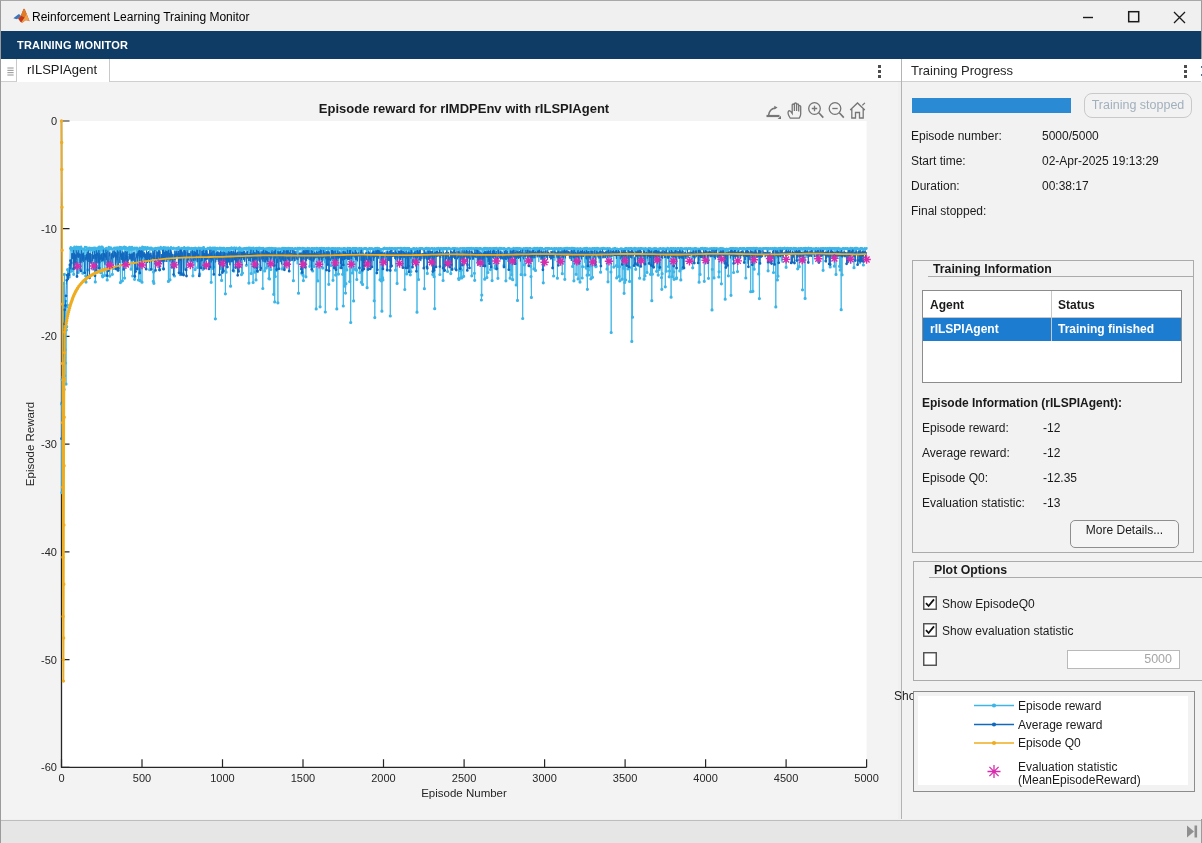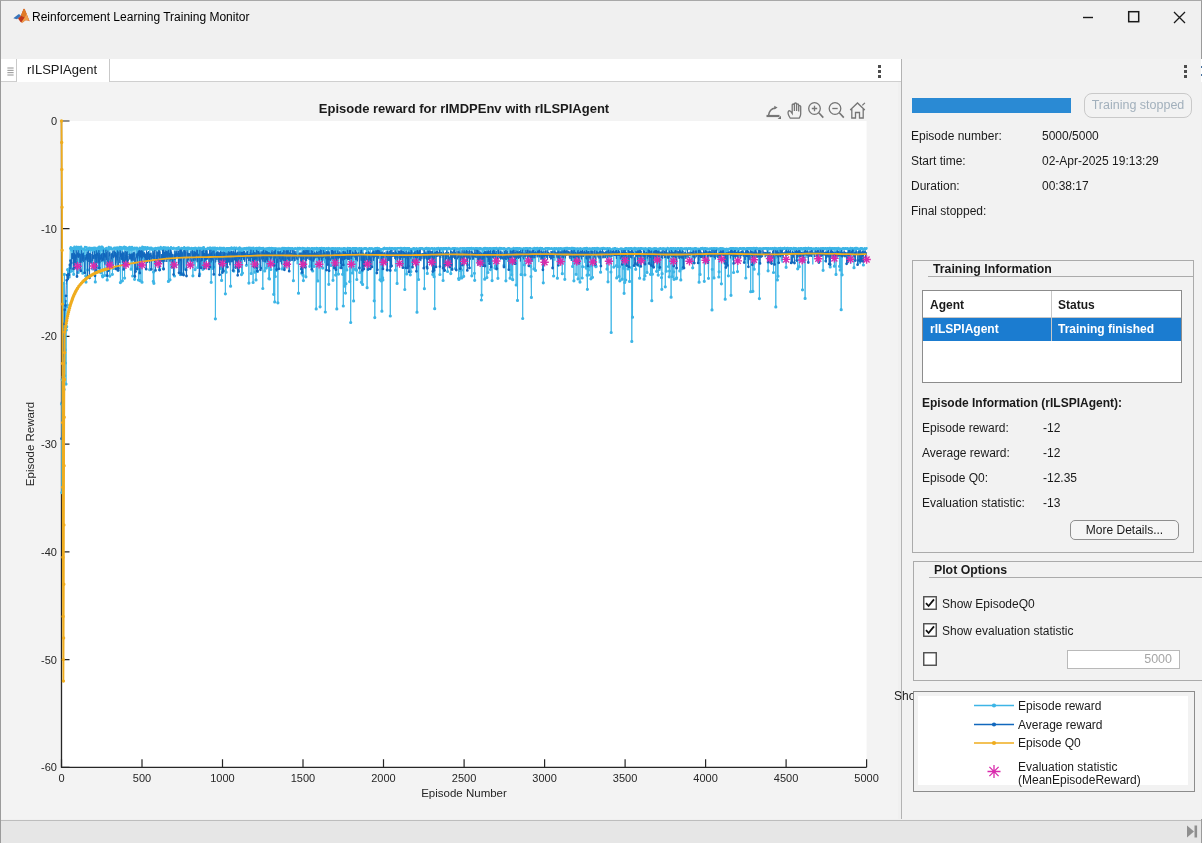--- a/index.html
+++ b/index.html
@@ -25,40 +25,43 @@
 .lbl{position:absolute;font-size:12px;color:#1a1a1a;white-space:nowrap;}
 .bold{font-weight:bold;}
 #pbar{left:911px;top:97px;width:159px;height:15px;background:#2a8ad4;}
 #btn-stop{left:1083px;top:92px;width:108px;height:25px;border:1px solid #c9c9c9;border-radius:8px;font-size:12.5px;color:#a2b0bc;text-align:center;line-height:23px;}
 .panelbox{position:absolute;border:1px solid #ababab;background:#f2f2f2;}
 .pbhead{position:absolute;left:0;top:0;right:0;height:16px;border-bottom:1px solid #ababab;font-size:12.3px;font-weight:bold;color:#1a1a1a;padding-left:5px;line-height:16px;margin-left:15px;}
 #agtable{left:921px;top:289px;width:260px;height:93px;background:#fff;border:1px solid #8c8c8c;text-align:right;}
 #agtable .hr{position:absolute;left:0;top:0;width:258px;height:27px;border-bottom:1px solid #c8c8c8;}
 #agtable .selrow{position:absolute;left:0;top:27px;width:258px;height:23px;background:#1b7cd0;}
 #agtable .coldiv{position:absolute;left:128px;top:0;width:1px;height:50px;background:#c8c8c8;}
-#btn-more{left:1069px;top:519px;width:109px;height:20px;border:1px solid #8f8f8f;border-radius:5px;background:#f5f5f5;font-size:12px;color:#1a1a1a;text-align:center;line-height:18px;}
+#btn-more{left:1069px;top:519px;width:109px;height:28px;border:1px solid #8f8f8f;border-radius:5px;background:#f5f5f5;font-size:12px;color:#1a1a1a;text-align:center;line-height:18px;}
 .cbx{position:absolute;left:922px;width:14px;height:14px;}
 #ninput{left:1066px;top:649px;width:113px;height:19px;background:#fff;border:1px solid #b9b9b9;font-size:12.5px;color:#a6a6a6;text-align:right;line-height:17px;padding-right:7px;}
 #legendbox{left:912px;top:690px;width:282px;height:101px;border:1px solid #8c8c8c;background:#f2f2f2;}
 #legendin{left:917px;top:695px;width:270px;height:89px;background:#fff;}
 </style></head><body>
 <div id="win">
 <div class="abs" id="titlebar"></div>
 <div class="abs" style="left:12px;top:7px;"><svg width="17" height="16" viewBox="0 0 17 16" xmlns="http://www.w3.org/2000/svg">
 <path d="M0.3 10.2 L4.8 6.7 C5.4 6.3 6.1 6.2 6.6 6.6 L7.9 7.7 L5.0 10.6 C4.4 11.2 3.5 11.3 2.9 11.0 Z" fill="#3a76bb"></path>
 <path d="M7.9 7.7 L10.3 1.5 C10.7 0.5 11.4 0.4 11.8 1.4 L16.6 13.3 C15.0 12.2 13.0 11.8 11.8 12.7 L10.0 14.2 C9.1 14.8 8.1 14.7 7.5 14.1 L5.0 10.6 Z" fill="#c0371a"></path>
 <path d="M11.0 0.85 L11.8 1.4 L13.5 5.6 L11.6 9.6 L7.9 7.7 L10.3 1.5 C10.5 1.0 10.75 0.8 11.0 0.85 Z" fill="#e07b26"></path>
 <path d="M11.6 9.6 L13.5 5.6 L16.6 13.3 C15.0 12.2 13.0 11.8 11.8 12.7 L10.0 14.2 C9.5 14.55 8.6 14.6 8.2 14.4 Z" fill="#efa04b"></path>
 </svg></div>
 <div class="abs" id="title">Reinforcement Learning Training Monitor</div>
 <svg class="abs" style="left:1075px;top:8px;" width="115" height="16" viewBox="0 0 115 16" stroke="#1a1a1a" stroke-width="1.4" fill="none" xmlns="http://www.w3.org/2000/svg">
 <path d="M7 8.5 h10"></path>
 <rect x="52.7" y="2.7" width="10" height="10" stroke-width="1.5"></rect>
 <path d="M98 3 l11 11 M109 3 l-11 11" stroke-width="1.3"></path>
 </svg>
+<div class="abs" id="ribbon">
+      <span>TRAINING MONITOR</span>
+    </div>
 <div class="abs" id="tabstrip"></div>
 <div class="abs" id="docbox"></div>
 <svg class="abs" style="left:5.5px;top:64.5px" width="7" height="11" viewBox="0 0 9 11" xmlns="http://www.w3.org/2000/svg" stroke="#8a8a8a" stroke-width="1.2">
       <path d="M0.5 1h8M0.5 4h8M0.5 7h8M0.5 10h8"></path>
     </svg>
 <div class="abs" id="tab">rILSPIAgent</div>
 <div class="dots3" style="left:877px;top:64px;">
       <i style="top:0"></i>
       <i style="top:5px"></i>
       <i style="top:10px"></i>
@@ -116,20 +119,23 @@
   <circle cx="6.5" cy="6.5" r="5.8"></circle>
   <path d="M3.8 6.5h5.4"></path>
   <path d="M10.8 10.8 L15.3 15.6" stroke-width="1.6"></path>
 </g>
 <g transform="translate(85,2.5)">
   <path d="M1.2 8.5 L8.5 1.5 L15.8 8.5 M13.3 3.9 L15.9 1.4 M2.8 7.3 L2.8 16.5 L6.5 16.5 L6.5 11 L10.5 11 L10.5 16.5 L14.2 16.5 L14.2 7.3"></path>
 </g>
 </svg></div>
 <div class="abs" id="rpanel"></div>
 <div class="abs" id="vdiv"></div>
+<div class="abs" id="rphead">
+      <span>Training Progress</span>
+    </div>
 <div class="dots3" style="left:1183px;top:64px;">
       <i style="top:0"></i>
       <i style="top:5px"></i>
       <i style="top:10px"></i>
     </div>
 <div class="abs" id="redge"></div>
     <div class="abs" id="redgetop"></div>
 <div class="bluemark" style="top:65px;"></div>
     <div class="bluemark" style="top:73px;"></div>
 <div class="abs" id="pbar"></div>

